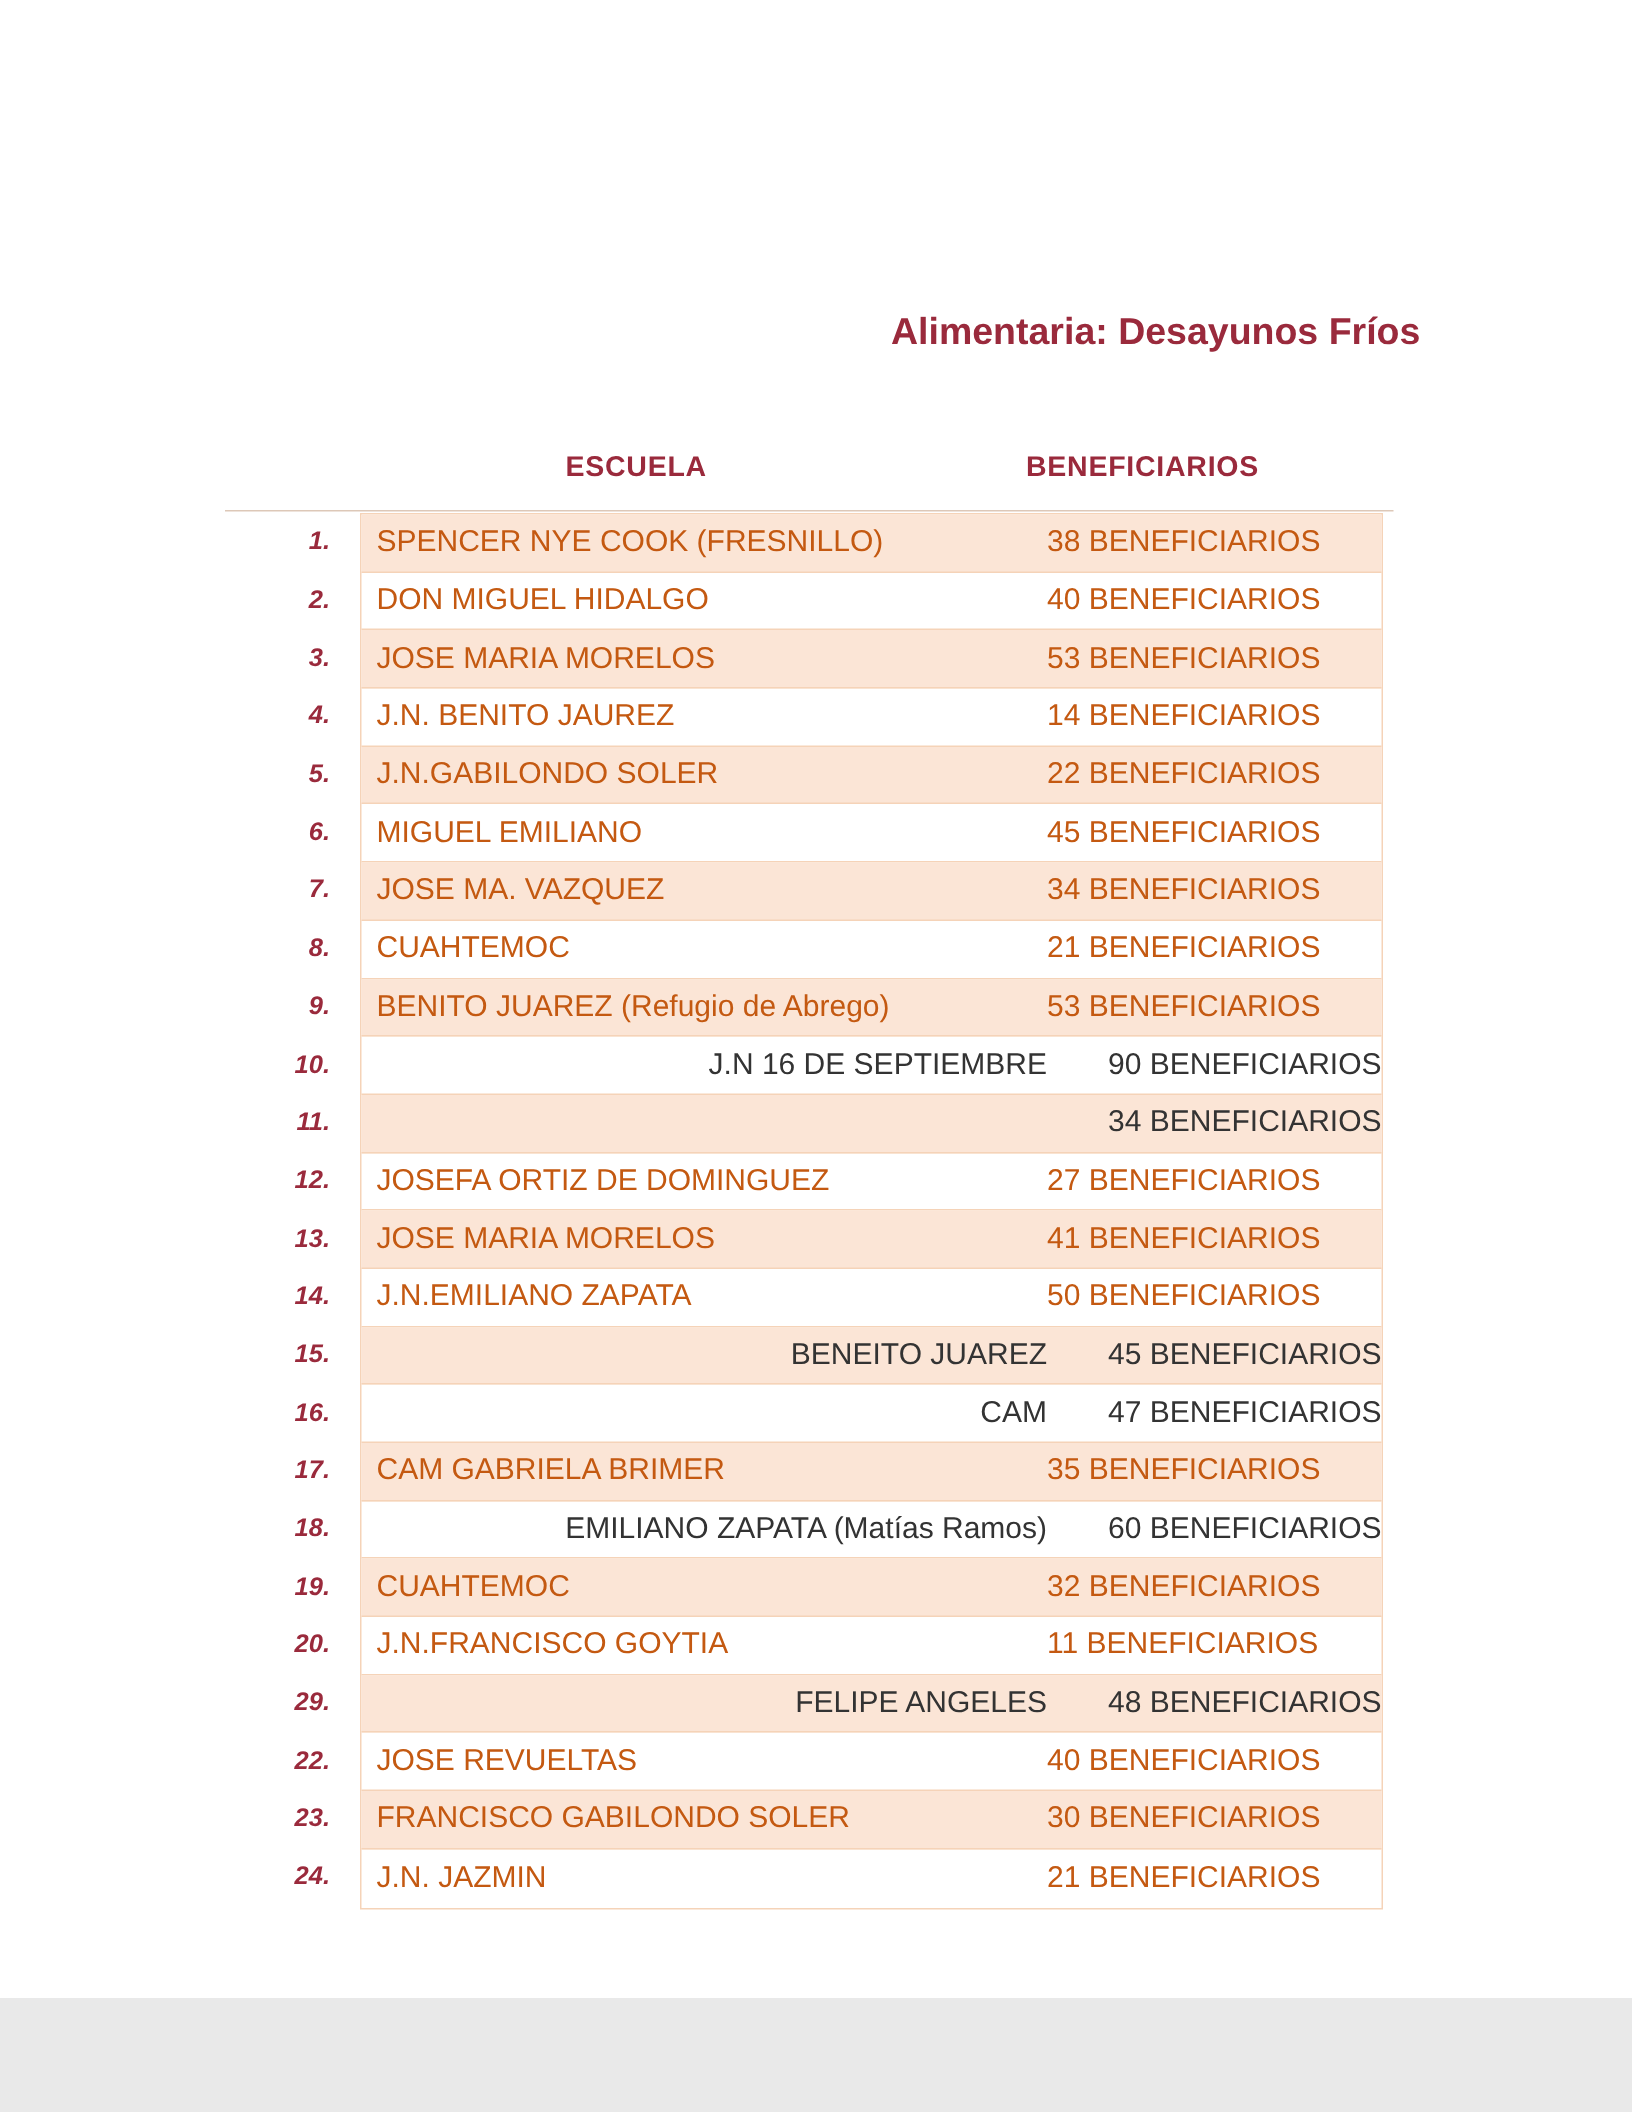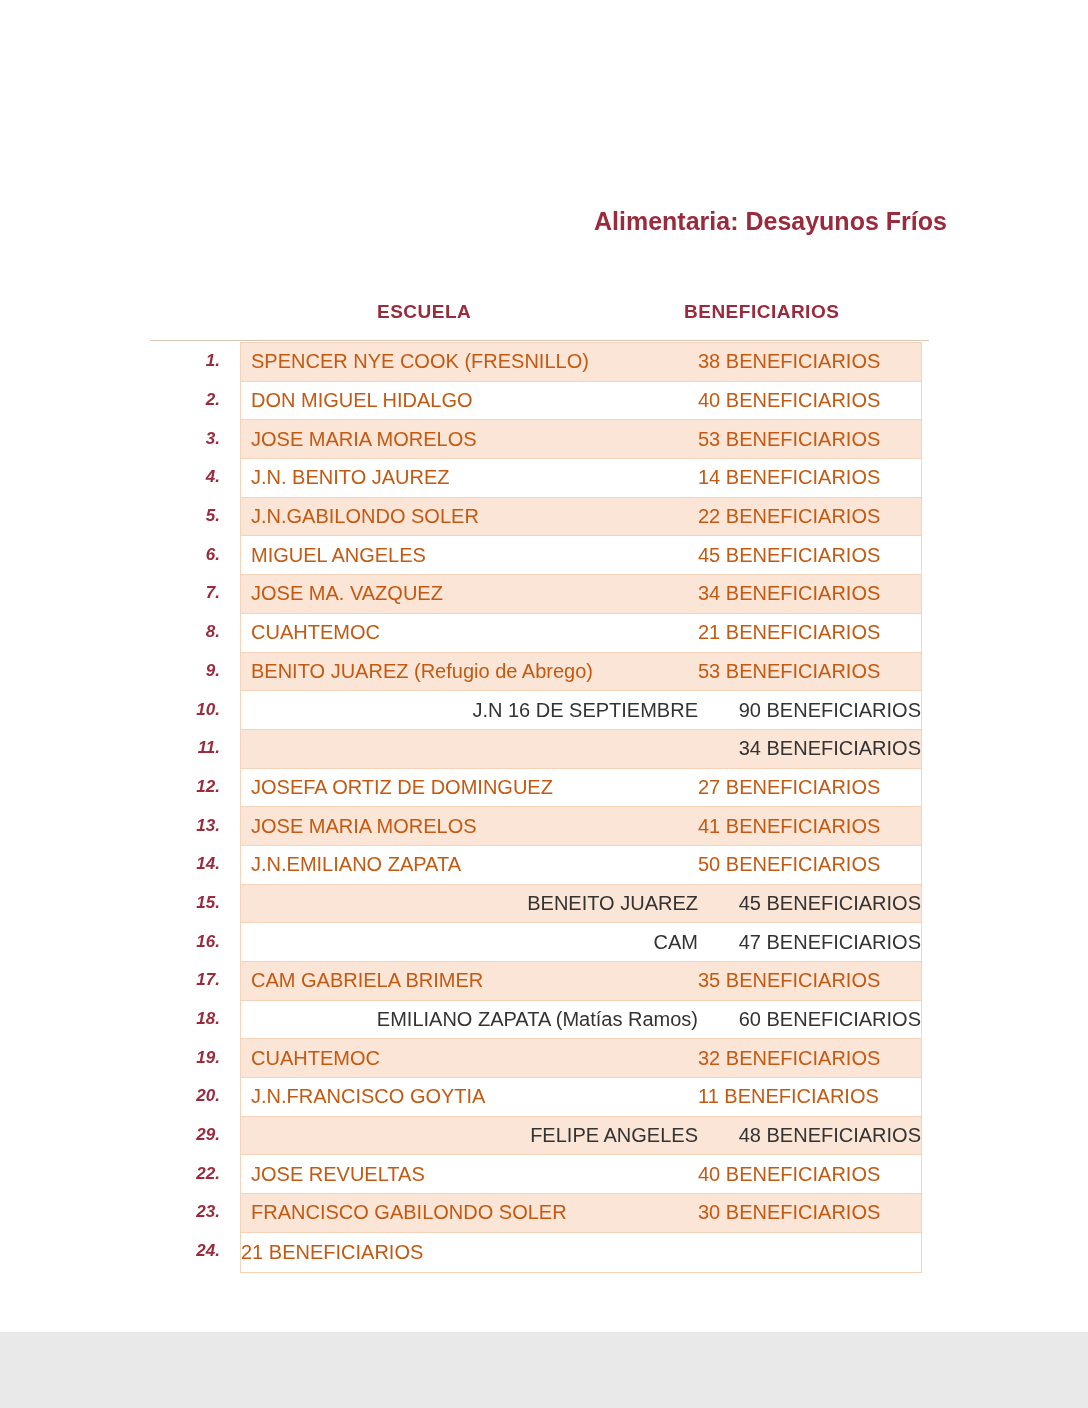--- a/index.html
+++ b/index.html
@@ -152,21 +152,21 @@
       </div>
       <div class="trow">
         <div class="cell cell-escuela">J.N. BENITO JAUREZ</div>
         <div class="cell cell-benef">14 BENEFICIARIOS</div>
       </div>
       <div class="trow shaded">
         <div class="cell cell-escuela">J.N.GABILONDO SOLER</div>
         <div class="cell cell-benef">22 BENEFICIARIOS</div>
       </div>
       <div class="trow">
-        <div class="cell cell-escuela">MIGUEL ANGELES</div>
+        <div class="cell cell-escuela">MIGUEL EMILIANO</div>
         <div class="cell cell-benef">45 BENEFICIARIOS</div>
       </div>
       <div class="trow shaded">
         <div class="cell cell-escuela">JOSE MA. VAZQUEZ</div>
         <div class="cell cell-benef">34 BENEFICIARIOS</div>
       </div>
       <div class="trow">
         <div class="cell cell-escuela">CUAHTEMOC</div>
         <div class="cell cell-benef">21 BENEFICIARIOS</div>
       </div>
@@ -223,17 +223,18 @@
       </div>
       <div class="trow">
         <div class="cell cell-escuela">JOSE REVUELTAS</div>
         <div class="cell cell-benef">40 BENEFICIARIOS</div>
       </div>
       <div class="trow shaded">
         <div class="cell cell-escuela">FRANCISCO GABILONDO SOLER</div>
         <div class="cell cell-benef">30 BENEFICIARIOS</div>
       </div>
       <div class="trow">
+        <div class="cell cell-escuela">J.N. JAZMIN</div>
         <div class="cell cell-benef">21 BENEFICIARIOS</div>
       </div>
     </div>
 
 </div>
 
 </body></html>

